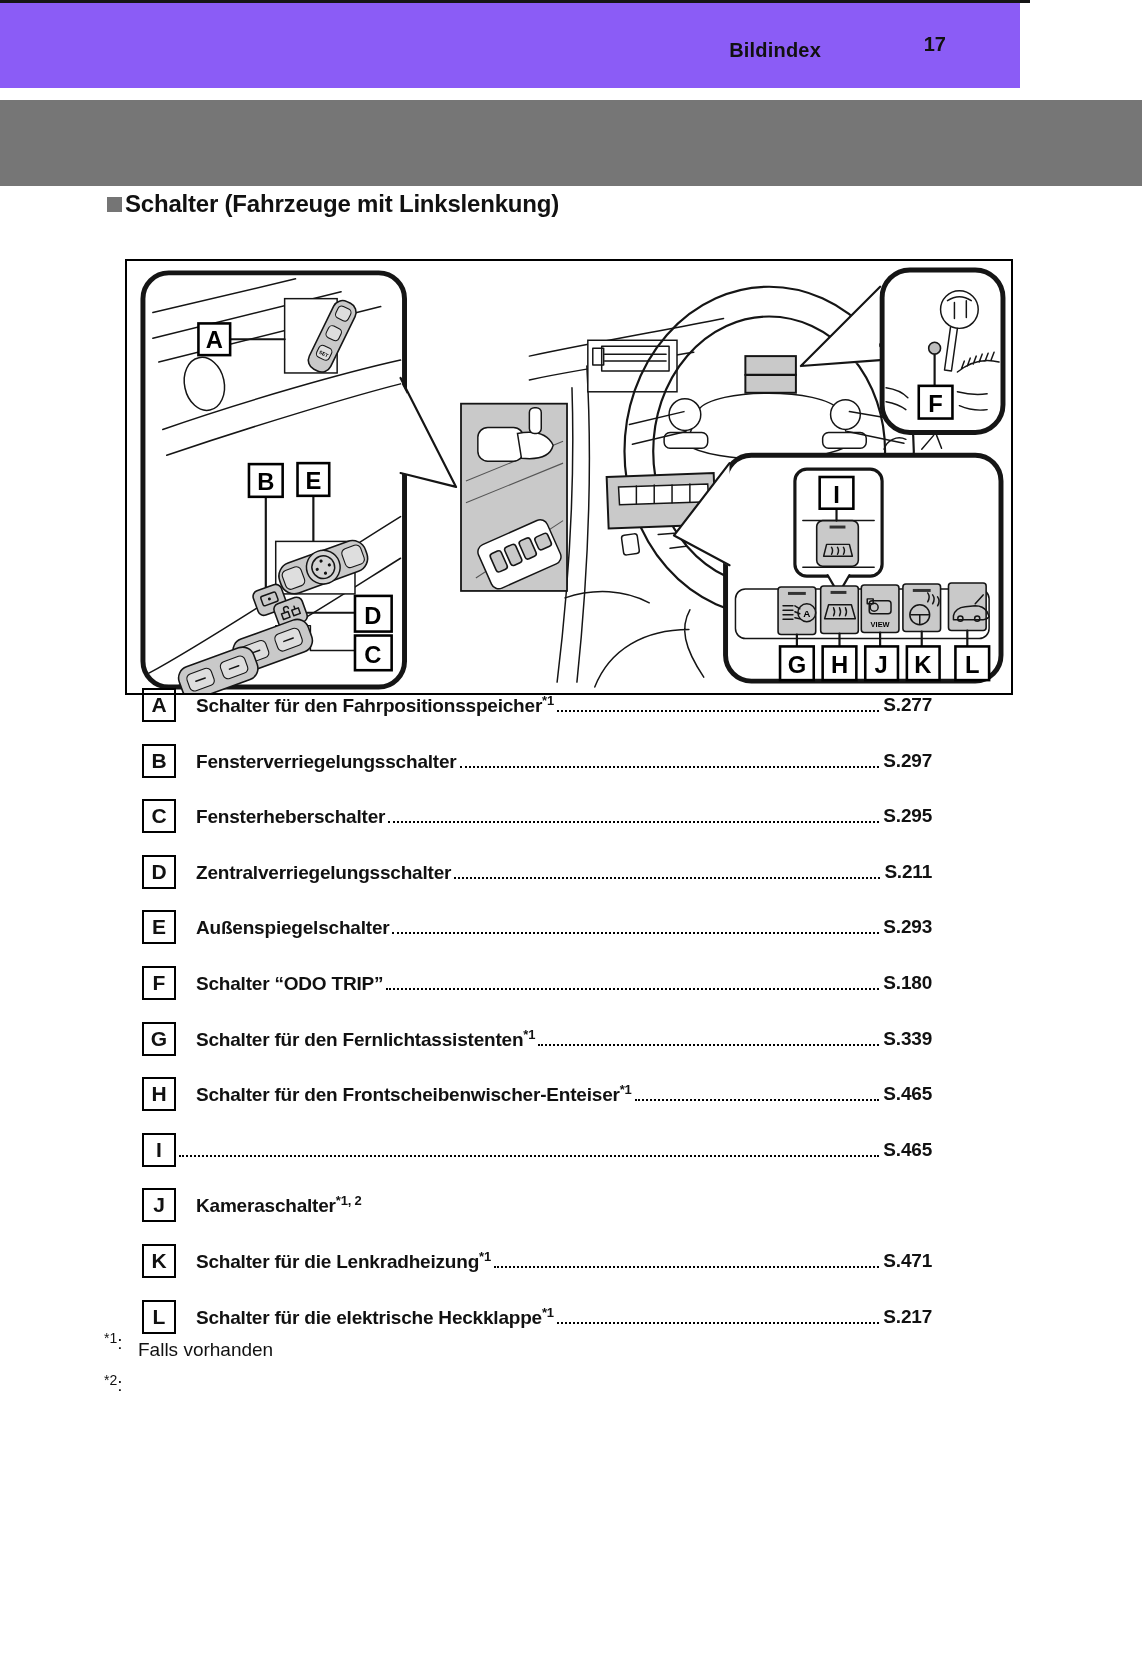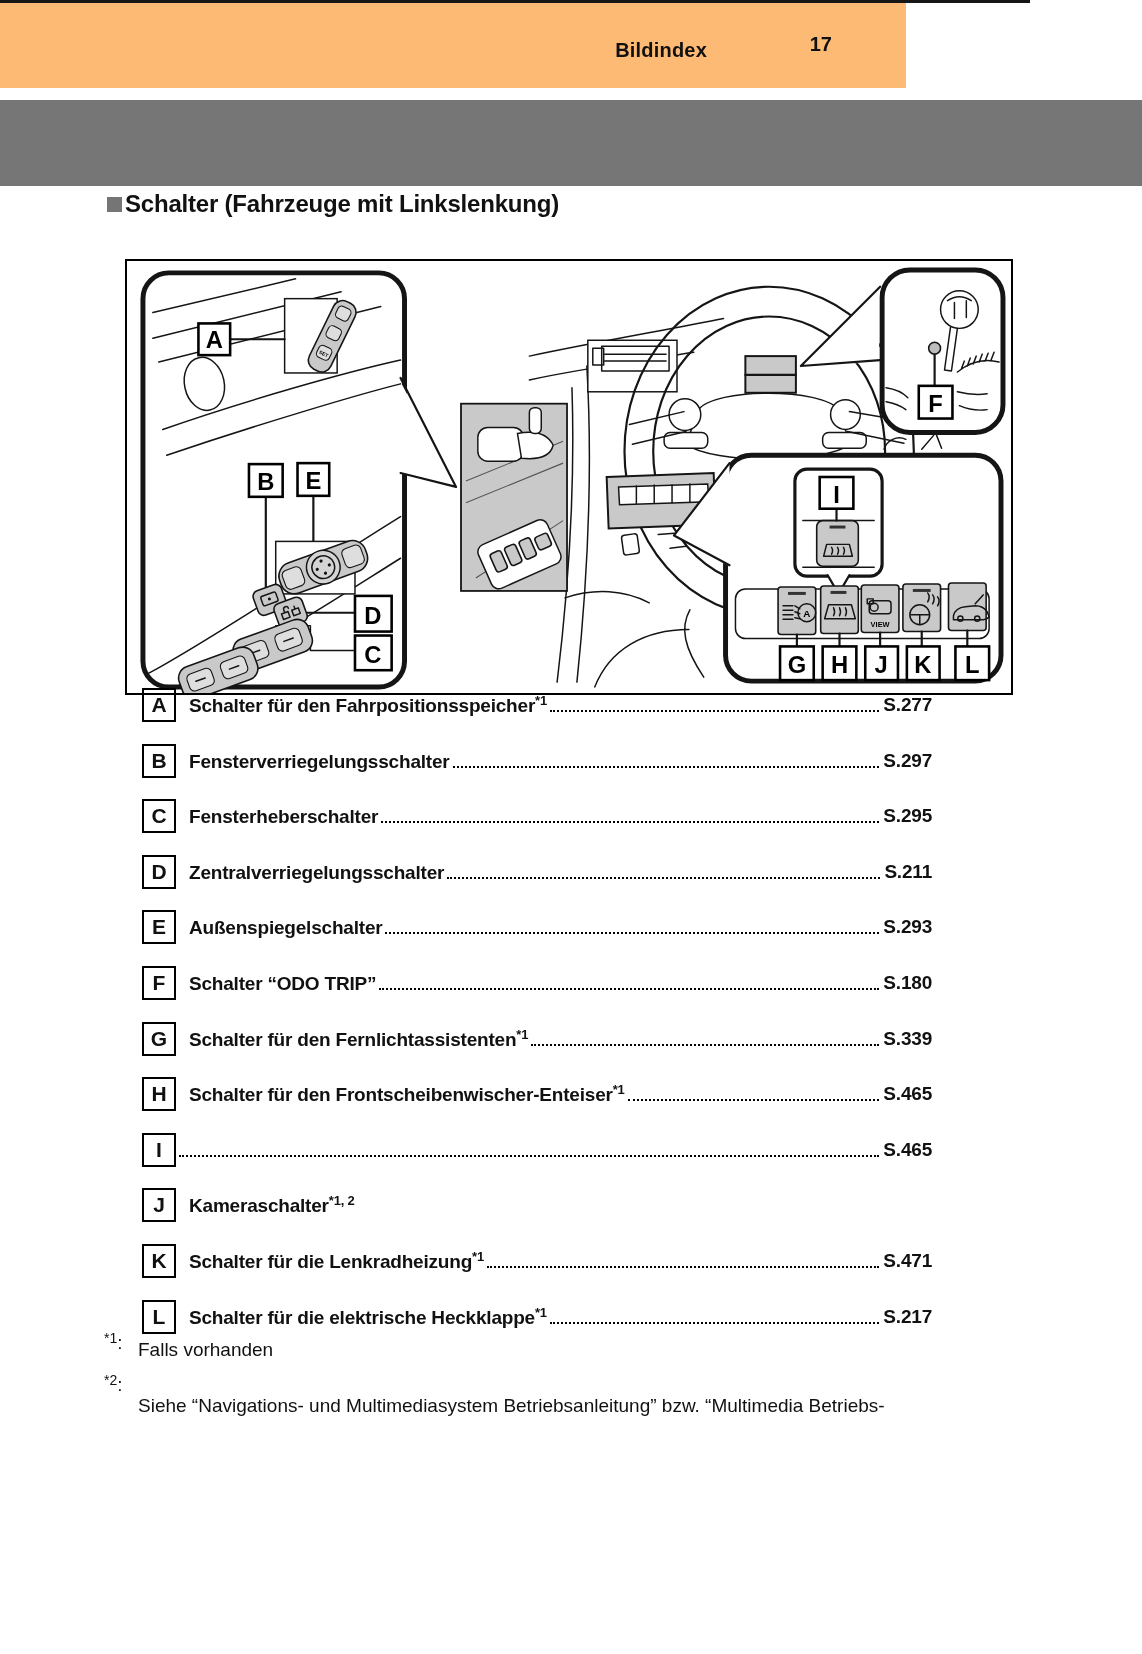--- a/index.html
+++ b/index.html
@@ -1,21 +1,21 @@
 <!DOCTYPE html>
 <html><head>
 <meta charset="utf-8">
 <style>
   html,body{margin:0;padding:0;background:#888;}
   .page{
     position:relative;width:1142px;height:1654px;background:#fff;
     font-family:"Liberation Sans",sans-serif;color:#111;overflow:hidden;margin:0 auto;
   }
   .top-rule{position:absolute;left:0;top:0;width:1030px;height:3px;background:#161616;}
-  .band-light{position:absolute;left:0;top:3px;width:906px;height:85px;background:#fdba74;}
+  .band-light{position:absolute;left:0;top:3px;width:1020px;height:85px;background:#8b5cf6;}
   .hdr-section{position:absolute;top:36px;right:199px;font-size:20px;font-weight:bold;letter-spacing:.2px;}
   .hdr-page{position:absolute;top:30px;right:74px;font-size:20px;font-weight:bold;}
   .band-dark{position:absolute;left:0;top:100px;width:1142px;height:86px;background:#767676;}
   .sec-head{position:absolute;left:107px;top:190px;display:flex;align-items:center;}
   .sec-marker{width:15px;height:15px;background:#757575;margin-right:3px;flex:0 0 auto;}
   .sec-title{font-size:24px;font-weight:bold;letter-spacing:-.2px;}
   .fig-frame{position:absolute;left:125px;top:259px;width:888px;height:436px;border:2px solid #000;box-sizing:border-box;background:#fff;}
   .fig-frame svg{display:block;width:100%;height:100%;}
 
   
@@ -31,21 +31,21 @@
   .bar {fill:#333;stroke:none;}
   .svgtxt{font-family:"Liberation Sans",sans-serif;font-weight:bold;font-size:24px;text-anchor:middle;fill:#000;}
   .svgtxt-sm{font-family:"Liberation Sans",sans-serif;font-weight:bold;font-size:10px;text-anchor:middle;fill:#000;}
   .svgtxt-xs{font-family:"Liberation Sans",sans-serif;font-weight:bold;font-size:7.5px;text-anchor:middle;fill:#000;}
   .svgtxt-xxs{font-family:"Liberation Sans",sans-serif;font-weight:bold;font-size:5px;text-anchor:middle;fill:#000;}
 
   .legend{position:absolute;left:142px;top:688px;width:790px;}
   .lg-row{display:flex;align-items:center;height:34px;margin-bottom:21.6px;}
   .lg-box{flex:0 0 auto;width:30px;height:30px;border:2px solid #000;font-size:21px;font-weight:bold;
           display:flex;align-items:center;justify-content:center;}
-  .lg-label{margin-left:13px;font-size:19px;font-weight:bold;white-space:nowrap;letter-spacing:-.2px;}
+  .lg-label{margin-left:20px;font-size:19px;font-weight:bold;white-space:nowrap;letter-spacing:-.2px;}
   .sup{font-size:13px;vertical-align:7px;font-weight:bold;}
   .lg-leader{flex:1 1 auto;height:0;border-bottom:2.8px dotted #000;margin:0 4px 0 3px;position:relative;top:6px;}
   .lg-page{flex:0 0 auto;font-size:19px;font-weight:bold;letter-spacing:-.2px;}
 
   .footnote{position:absolute;left:104px;font-size:19px;display:flex;}
   .fn-marker{flex:0 0 auto;width:34px;white-space:nowrap;}
   .fn-sup{font-size:14px;position:relative;top:-6px;}
   .fn-text{flex:1 1 auto;margin-top:6px;}
   .fn-line{line-height:51px;}
   .fn1{top:1332px;}
@@ -376,17 +376,16 @@
   <div class="footnote fn1">
     <div class="fn-marker"><span class="fn-sup">*1</span><span>:</span></div>
     <div class="fn-text">
       <div class="fn-line" style="line-height:24px">Falls vorhanden</div>
     </div>
   </div>
 
   <div class="footnote fn2">
     <div class="fn-marker"><span class="fn-sup">*2</span><span>:</span></div>
     <div class="fn-text">
-      <div class="fn-line">Siehe “Navigations- und Multimediasystem Betriebsanleitung” bzw. “Multimedia Betriebs-</div>
     </div>
   </div>
 
 </div>
 
 </body></html>

